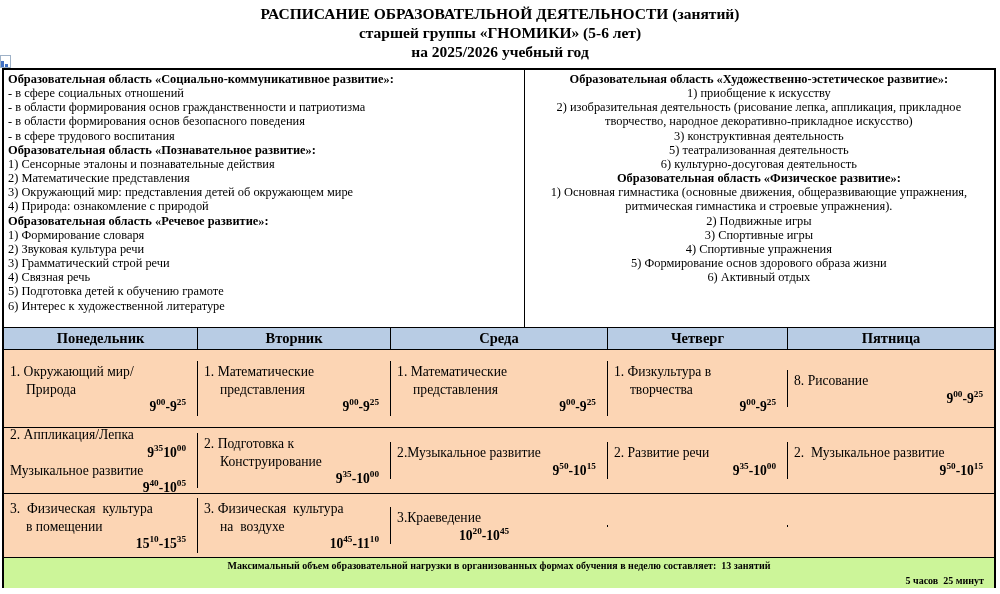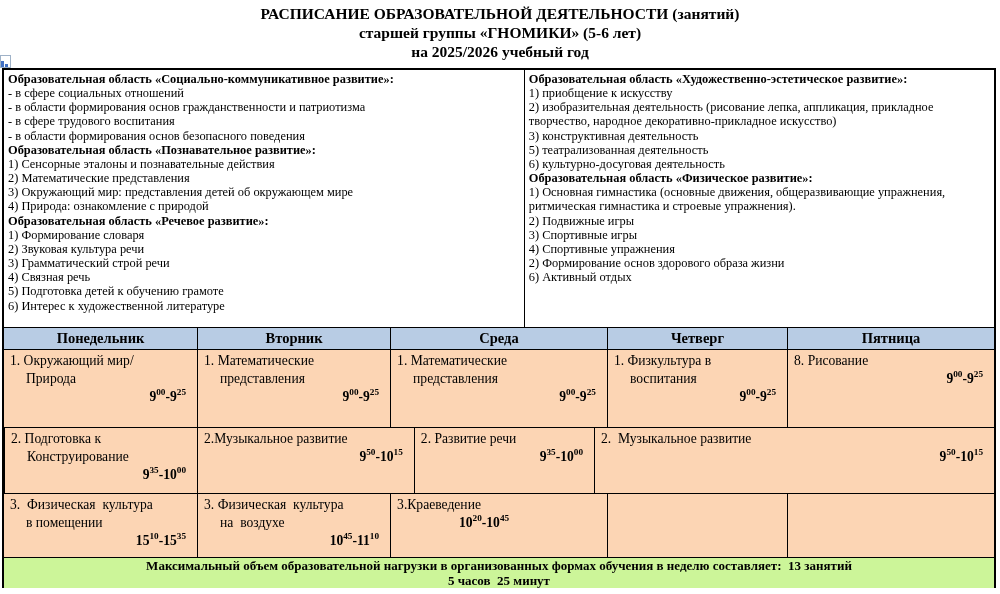--- a/index.html
+++ b/index.html
@@ -11,49 +11,49 @@
        border:2px solid #000;box-sizing:border-box;display:flex;flex-direction:column;}
   .row{display:flex;box-sizing:border-box;flex:none;}
   .row.bt{border-top:1.5px solid #000;}
   .cell{box-sizing:border-box;overflow:hidden;}
   .cell.bl{border-left:1.5px solid #000;}
 
   
   .info{height:257px;}
   .info .cell{padding:2px 5px 16px 4px;font-size:12.4px;line-height:14.15px;}
   .ileft{width:52.5%;}
-  .iright{width:47.5%;}
+  .iright{width:47.5%;text-align:center;}
   .p{white-space:normal;}
   .p.b{font-weight:bold;}
   .wavy{text-decoration:underline wavy #1fa11f;text-decoration-thickness:1px;text-underline-offset:2px;}
 
   
   .dayhdr{height:22px;background:#b8cce4;}
   .dayhdr .cell{display:flex;align-items:center;justify-content:center;
                 font-weight:bold;font-size:14.5px;}
 
   
   .c1{width:19.5%;} .c2{width:19.5%;} .c3{width:21.9%;} .c4{width:18.2%;} .c5{flex:1;}
 
   
-  .sched{background:#fcd5b4;}
+  .sched{background:#fcd5b4;align-items:center;}
   .sr1{height:78px;} .sr2{height:66px;} .sr3{height:64px;}
   .sched .cell{padding:2px 5px 0 4px;font-size:13.6px;line-height:17.8px;}
   .act{white-space:pre-wrap;padding-left:2px;}
   .act.ind{padding-left:18px;}
   .time{text-align:right;font-weight:bold;padding-right:6px;}
   .time.center{text-align:center;padding-right:14%;}
   sup{font-size:68%;line-height:0;}
 
   
   .footer{background:#ccf599;flex:1;display:block;border-top:1.5px solid #000;
-          font-weight:bold;font-size:13px;line-height:14.5px;padding:1px 10px 0 10px;
+          font-weight:bold;font-size:10px;line-height:14.5px;padding:1px 10px 0 10px;
           box-sizing:border-box;}
   .f1{text-align:center;white-space:pre-wrap;}
-  .f2{text-align:center;white-space:pre-wrap;}
+  .f2{text-align:right;white-space:pre-wrap;}
 
   
   .anchor{position:absolute;left:0;top:55px;width:9px;height:11px;background:#fff;
           border:1px solid #9fb2c8;}
   .anchor .bar{position:absolute;left:0;bottom:0;width:3px;height:6px;background:#4472c4;}
   .anchor .dot{position:absolute;left:4px;bottom:0;width:3px;height:3px;background:#4472c4;}
 </style>
 </head>
 <body>
 
@@ -70,22 +70,22 @@
     <span class="dot"></span>
   </div>
 
   <div class="doc">
 
     <div class="row info">
       <div class="cell ileft">
         <div class="p b">Образовательная область «Социально-коммуникативное развитие»:</div>
         <div class="p">- в сфере социальных отношений</div>
         <div class="p">- в области формирования основ гражданственности и патриотизма</div>
+        <div class="p">- в области формирования основ безопасного поведения</div>
         <div class="p">- в сфере трудового воспитания</div>
-        <div class="p">- в области формирования основ безопасного поведения</div>
         <div class="p b">Образовательная область «Познавательное развитие»:</div>
         <div class="p">1) Сенсорные эталоны и познавательные действия</div>
         <div class="p">2) Математические представления</div>
         <div class="p">3) Окружающий мир: представления детей об окружающем мире</div>
         <div class="p">4) Природа: ознакомление с природой</div>
         <div class="p b">Образовательная область «Речевое развитие»:</div>
         <div class="p">1) Формирование словаря</div>
         <div class="p">2) Звуковая культура речи</div>
         <div class="p">3) Грамматический строй речи</div>
         <div class="p">4) Связная речь</div>
@@ -97,21 +97,21 @@
         <div class="p">1) приобщение к искусству</div>
         <div class="p">2) изобразительная деятельность (рисование  лепка, аппликация, прикладное творчество,  народное декоративно-прикладное искусство)</div>
         <div class="p">3) конструктивная деятельность</div>
         <div class="p">5) театрализованная деятельность</div>
         <div class="p">6) культурно-досуговая деятельность</div>
         <div class="p b">Образовательная область «Физическое развитие»:</div>
         <div class="p">1) Основная гимнастика (основные движения, общеразвивающие упражнения, ритмическая гимнастика и строевые упражнения).</div>
         <div class="p">2) Подвижные игры</div>
         <div class="p">3) Спортивные игры</div>
         <div class="p">4) Спортивные упражнения</div>
-        <div class="p">2) Формирование основ здорового образа жизни</div>
+        <div class="p">5) Формирование основ здорового образа жизни</div>
         <div class="p">6) Активный отдых</div>
       </div>
     </div>
 
     <div class="row dayhdr bt">
       <div class="cell c1">Понедельник</div>
       <div class="cell c2 bl">Вторник</div>
       <div class="cell c3 bl">Среда</div>
       <div class="cell c4 bl">Четверг</div>
       <div class="cell c5 bl">Пятница</div>
@@ -128,30 +128,36 @@
         <div class="act ind">представления</div>
         <div class="time">9<sup>00</sup>-9<sup>25</sup></div>
       </div>
       <div class="cell c3 bl">
         <div class="act">1. Математические</div>
         <div class="act ind">представления</div>
         <div class="time">9<sup>00</sup>-9<sup>25</sup></div>
       </div>
       <div class="cell c4 bl">
         <div class="act">1. Физкультура в</div>
-        <div class="act ind">воспитания</div>
+        <div class="act ind">творчества</div>
         <div class="time">9<sup>00</sup>-9<sup>25</sup></div>
       </div>
       <div class="cell c5 bl">
         <div class="act">8. Рисование</div>
         <div class="time">9<sup>00</sup>-9<sup>25</sup></div>
       </div>
     </div>
 
     <div class="row sched sr2 bt">
+      <div class="cell c1">
+        <div class="act">2. Аппликация/Лепка</div>
+        <div class="time">9<sup>35</sup>10<sup>00</sup></div>
+        <div class="act">Музыкальное развитие</div>
+        <div class="time">9<sup>40</sup>-10<sup>05</sup></div>
+      </div>
       <div class="cell c2 bl">
         <div class="act">2. Подготовка к</div>
         <div class="act ind">Конструирование</div>
         <div class="time">9<sup>35</sup>-10<sup>00</sup></div>
       </div>
       <div class="cell c3 bl">
         <div class="act">2.Музыкальное развитие</div>
         <div class="time">9<sup>50</sup>-10<sup>15</sup></div>
       </div>
       <div class="cell c4 bl">

